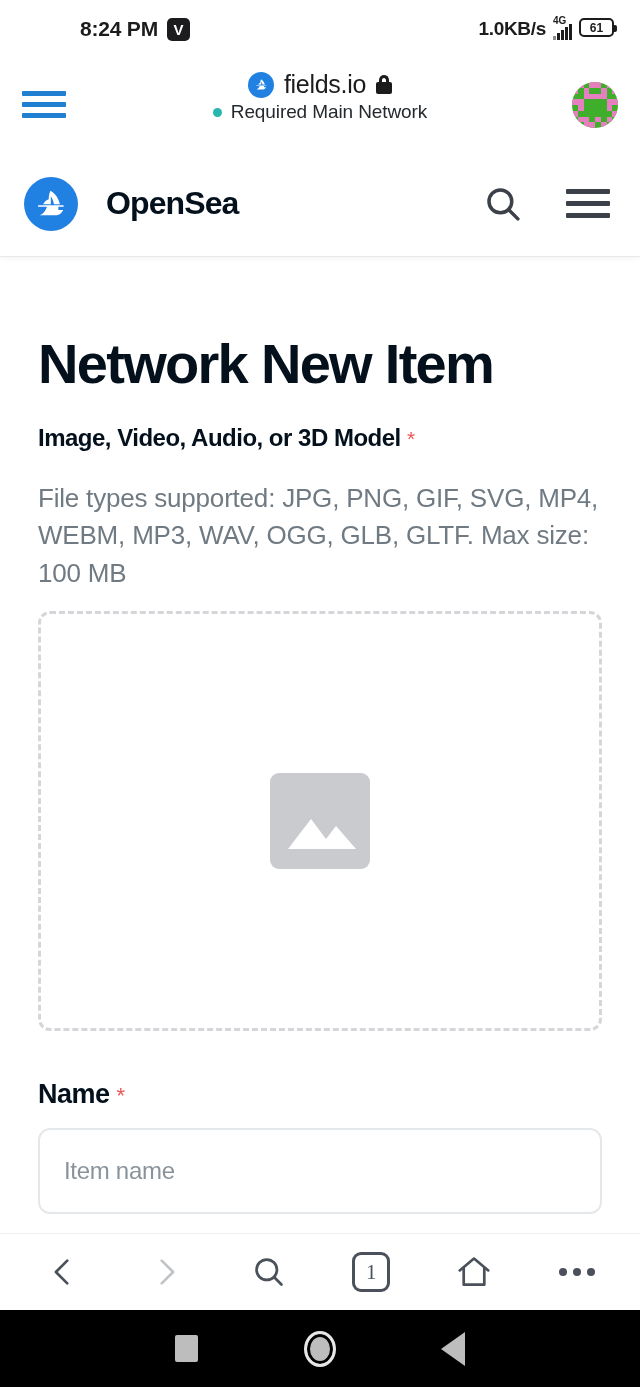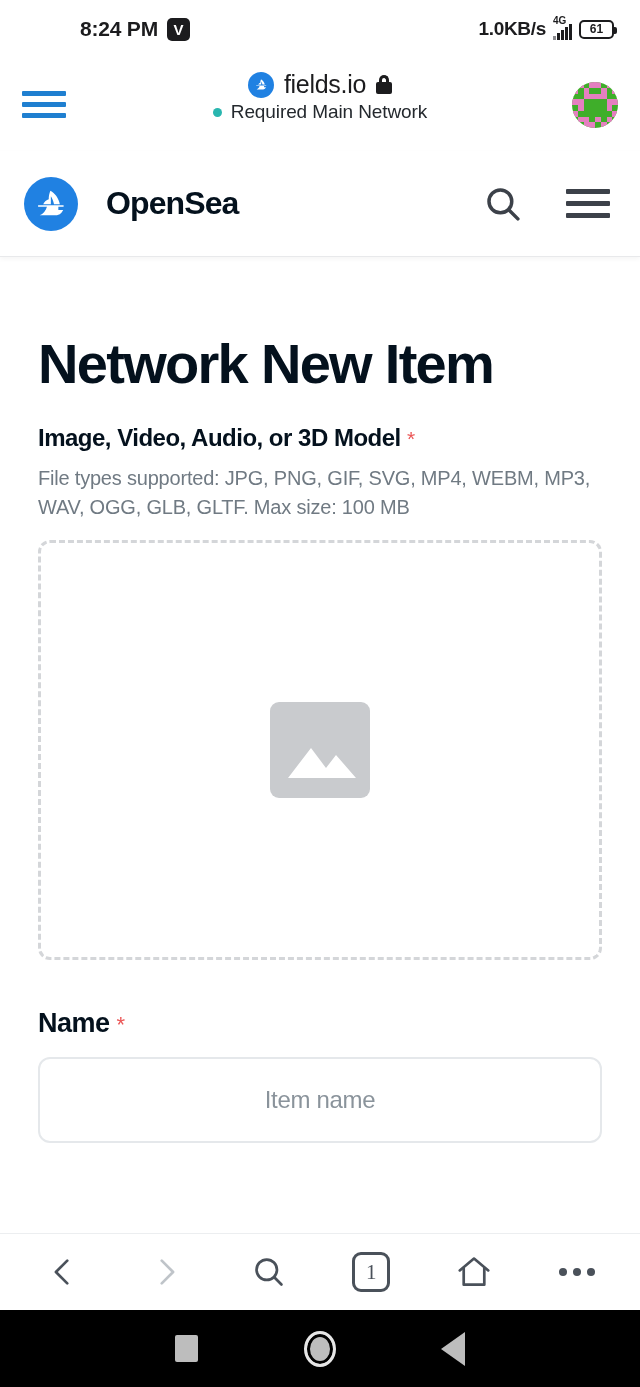--- a/index.html
+++ b/index.html
@@ -49,21 +49,21 @@
     color: #ffffff;
     font-size: 15px;
     font-weight: bold;
     display: flex;
     align-items: center;
     justify-content: center;
     line-height: 1;
   }
   .status-right {
     display: flex;
-    align-items: center;
+    align-items: flex-start;
     gap: 7px;
   }
   .net-speed {
     font-size: 19px;
     font-weight: bold;
     color: #1c1c1e;
     letter-spacing: -0.3px;
   }
   .signal-wrap {
     display: flex;
@@ -288,22 +288,22 @@
     font-size: 24px;
     font-weight: bold;
     color: #04111d;
     letter-spacing: -0.5px;
   }
   .field-label .req-star {
     font-weight: normal;
     font-size: 21px;
   }
   .field-help {
-    margin-top: 12px;
-    font-size: 20px;
+    margin-top: 28px;
+    font-size: 26px;
     color: #707a83;
     line-height: 1.45;
     letter-spacing: -0.2px;
     max-width: 570px;
   }
 
   .dropzone {
     margin-top: 18px;
     height: 420px;
     border: 3px dashed #d4d6d9;
@@ -340,21 +340,20 @@
     height: 86px;
     border: 2px solid #e5e8eb;
     border-radius: 12px;
     background: #ffffff;
     font-family: "Liberation Sans", sans-serif;
     font-size: 24px;
     color: #04111d;
     padding: 0 24px;
     outline: none;
     letter-spacing: -0.3px;
-    text-align: center;
   }
   .name-input::placeholder { color: #8a939b; }
 
   
   .bottom-toolbar {
     flex: 0 0 77px;
     height: 77px;
     background: #ffffff;
     border-top: 1px solid #eceef0;
     display: flex;

